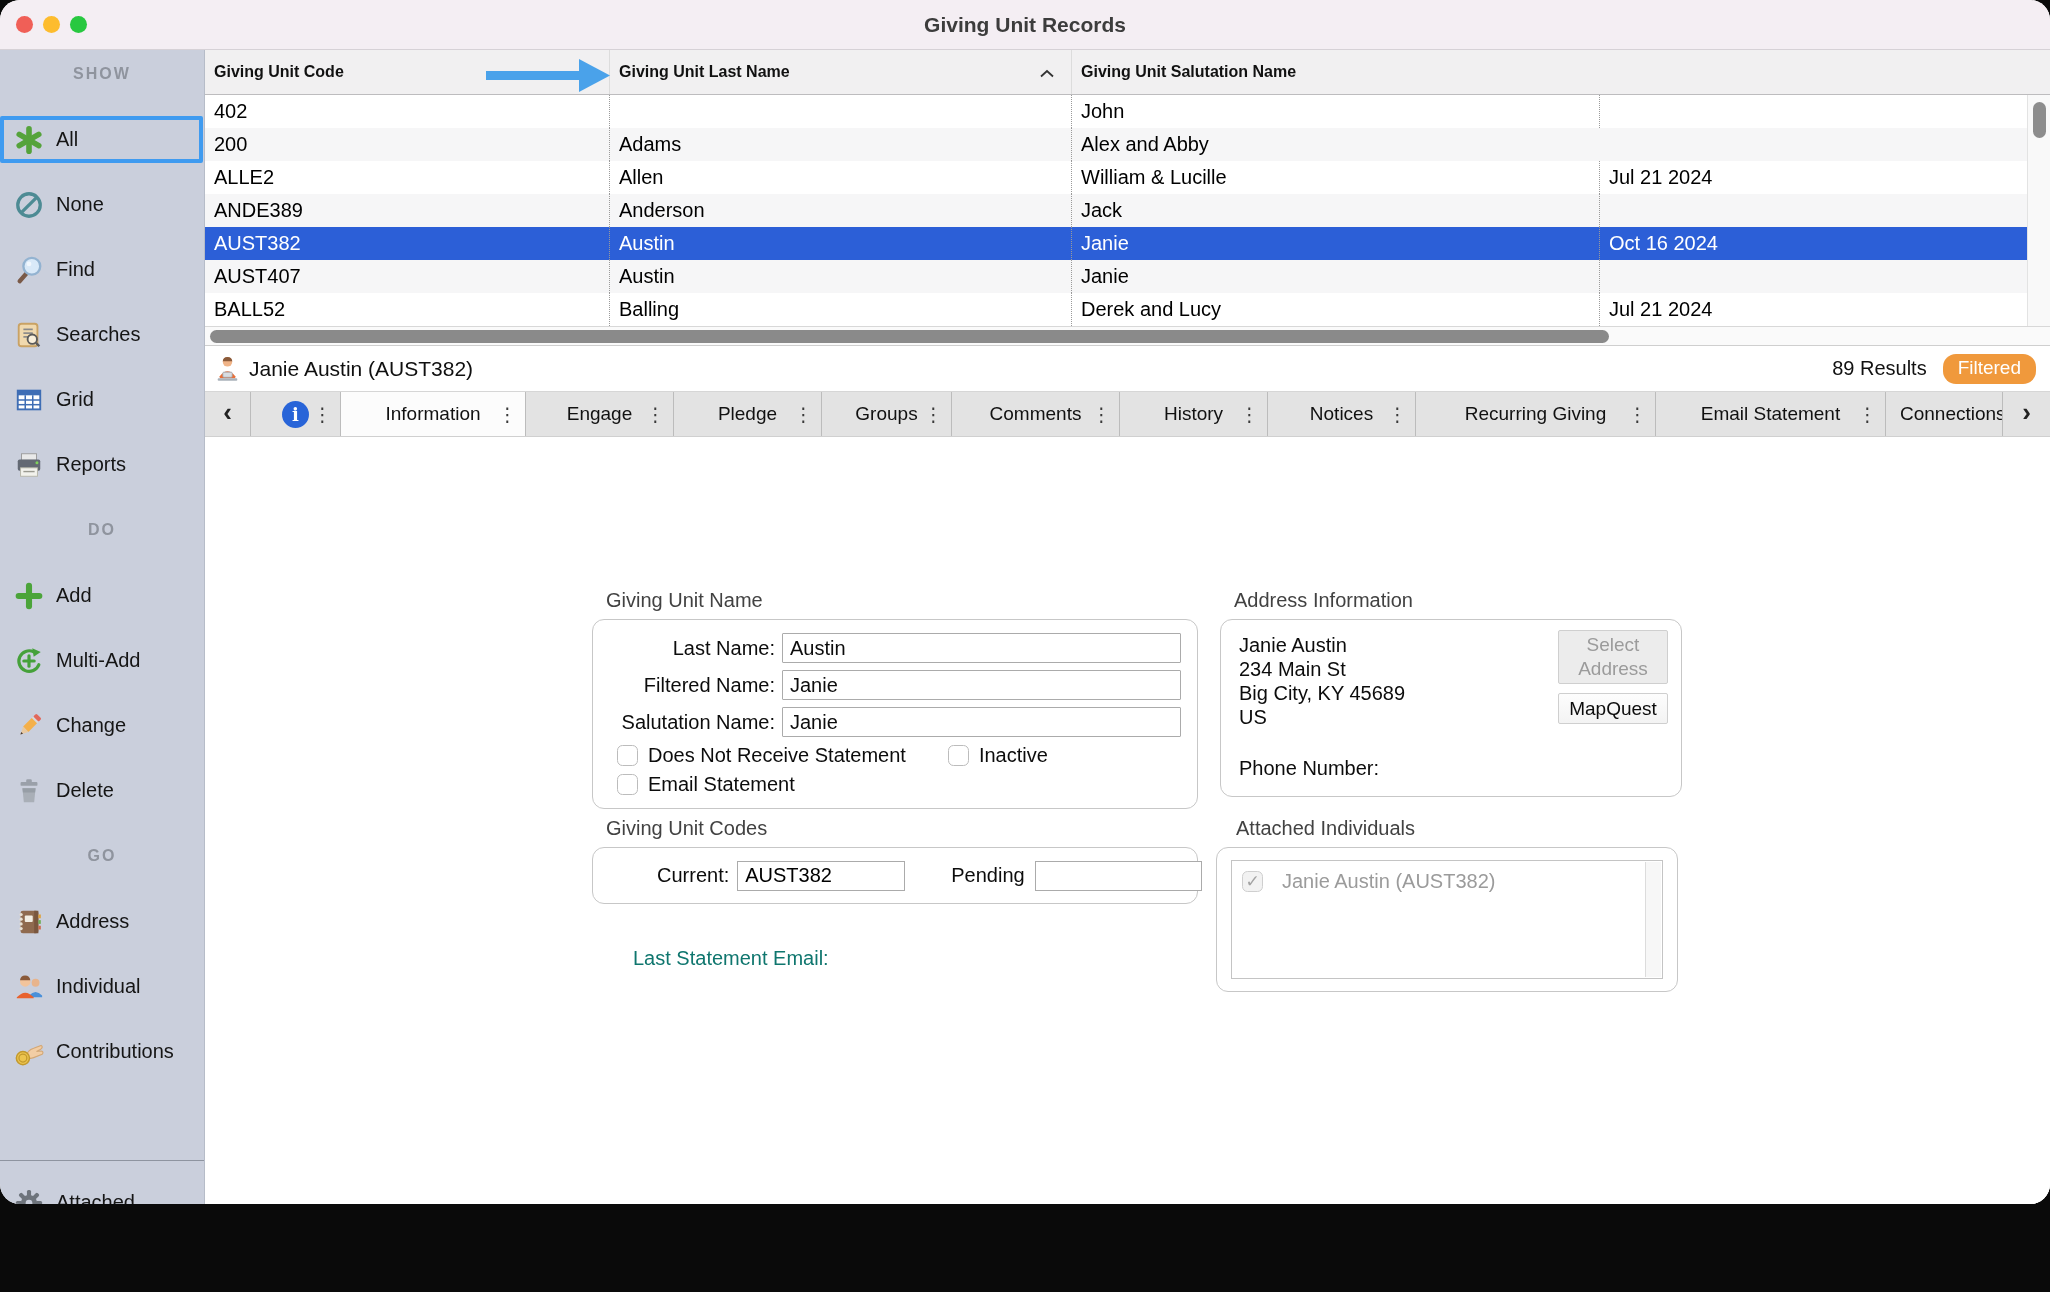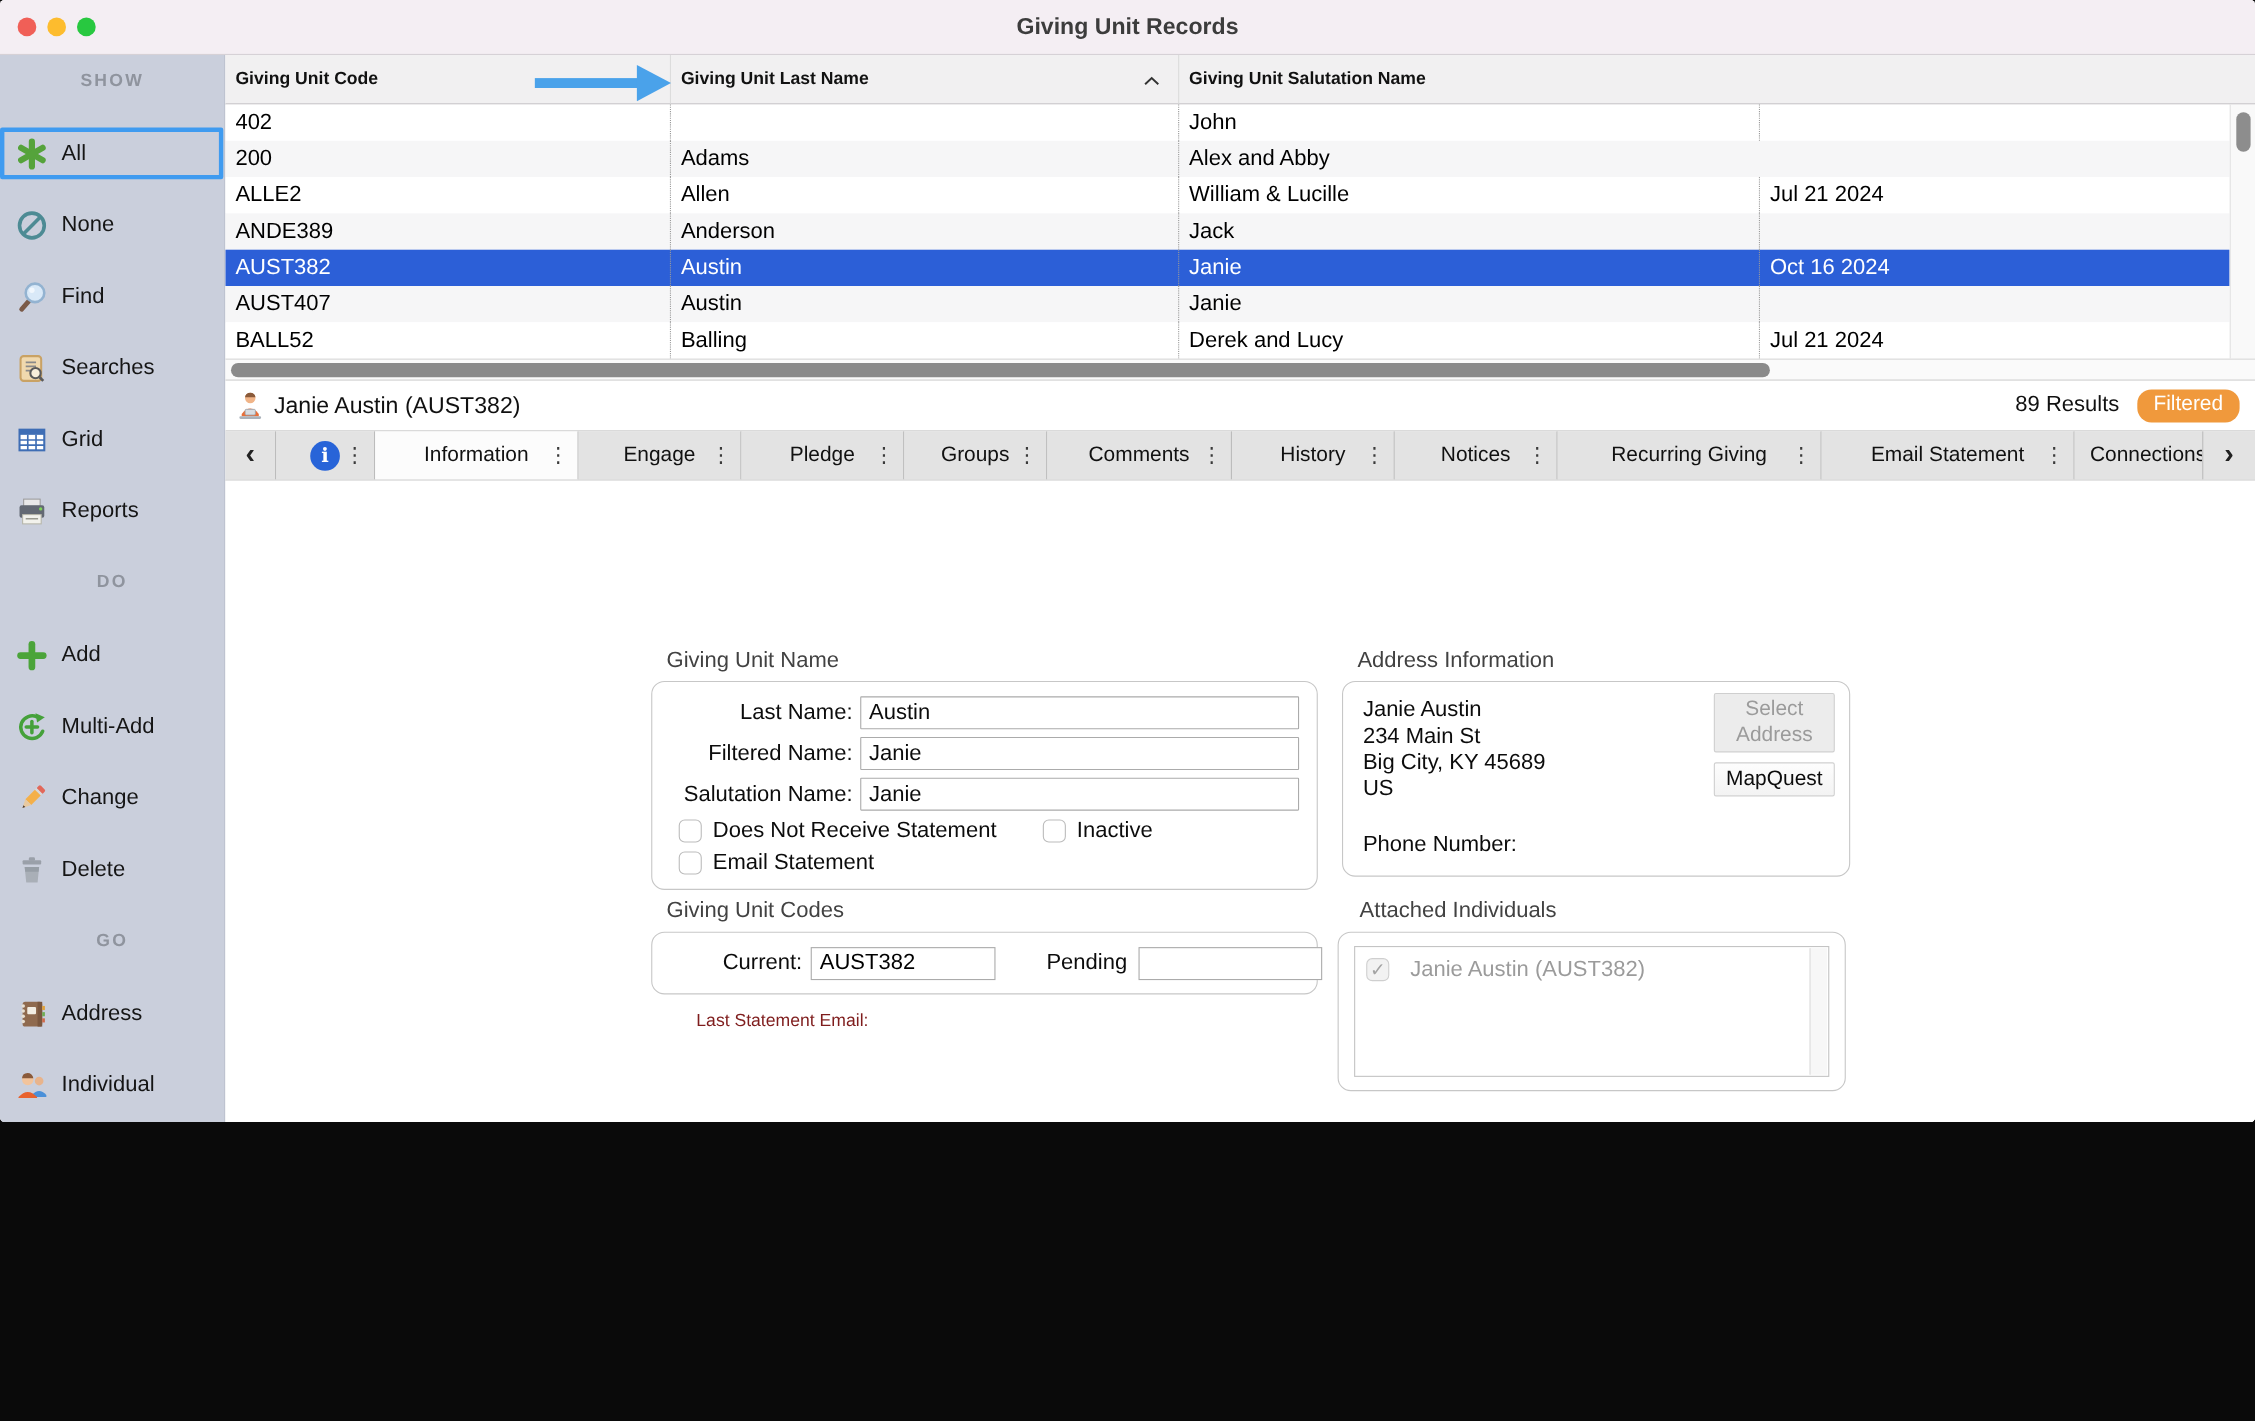--- a/index.html
+++ b/index.html
@@ -1,17 +1,17 @@
 <!DOCTYPE html>
 <html><head>
 <meta charset="utf-8">
 <style>
   * { margin:0; padding:0; box-sizing:border-box; }
   html,body { background:#0a0a0a; font-family:"Liberation Sans","DejaVu Sans",sans-serif; }
-  .window { position:relative; width:2050px; height:1020px; background:#fff; border-radius:4px; overflow:hidden; }
+  .window { position:relative; width:2050px; height:1204px; background:#fff; border-radius:20px; overflow:hidden; }
 
   
   .titlebar { position:relative; height:50px; background:#f4eef3; border-bottom:1px solid #d6d1d6; display:flex; align-items:center; }
   .lights { display:flex; gap:10px; padding-left:16px; }
   .light { width:17px; height:17px; border-radius:50%; }
   .light.r { background:#f05f57; } .light.y { background:#fdbc2e; } .light.g { background:#28c840; }
   .win-title { position:absolute; left:0; right:0; text-align:center; font-size:21px; font-weight:bold; color:#3c3c3c; }
 
   
   .body { display:flex; height:1241px; }
@@ -76,21 +76,21 @@
   .cbrow { display:flex; align-items:center; margin:6px 0 0 8px; }
   .cb { width:21px; height:21px; border:1.5px solid #bcbcbc; border-radius:5.5px; background:#fff; margin-right:10px; flex:none; display:flex; align-items:center; justify-content:center; }
   .cblabel { font-size:20px; color:#0c0c0c; }
   .cb-gap { margin-left:42px; display:flex; align-items:center; }
 
   #sec-codes { position:absolute; left:387px; top:380px; width:606px; }
   #sec-codes .groupbox { height:57px; display:flex; align-items:center; padding:0 20px; }
   .clabel { font-size:20px; color:#0c0c0c;margin-left:44px; }
   .cinput { height:30px; border:1px solid #ababab; font-size:20px; padding:0 7px; font-family:inherit; }
 
-  #lse-label { position:absolute; left:428px; top:483px; font-size:16px; color:#7f1d1d; }
+  #lse-label { position:absolute; left:428px; top:510px; font-size:20px; color:#0f766e; }
 
   #sec-address { position:absolute; left:1015px; top:152px; width:462px; }
   #sec-address .groupbox { height:178px; position:relative; padding:13px 0 0 18px; }
   .addr-line { font-size:20px; color:#0c0c0c; line-height:24px; }
   .addr-buttons { position:absolute; right:13px; top:10px; width:110px; display:flex; flex-direction:column; align-items:stretch; }
   .btn { font-family:inherit; font-size:19px; border:1px solid #cfcfcf; background:linear-gradient(#fdfdfd,#f3f3f3); border-radius:2px; cursor:default; }
   .btn.disabled { background:#ececec; color:#9b9b9b; height:54px; line-height:24px; }
   .btn.mapquest { margin-top:9px; height:31px; color:#0c0c0c; }
   .phone-label { position:absolute; left:18px; bottom:16px; font-size:20px; color:#0c0c0c; }
 

